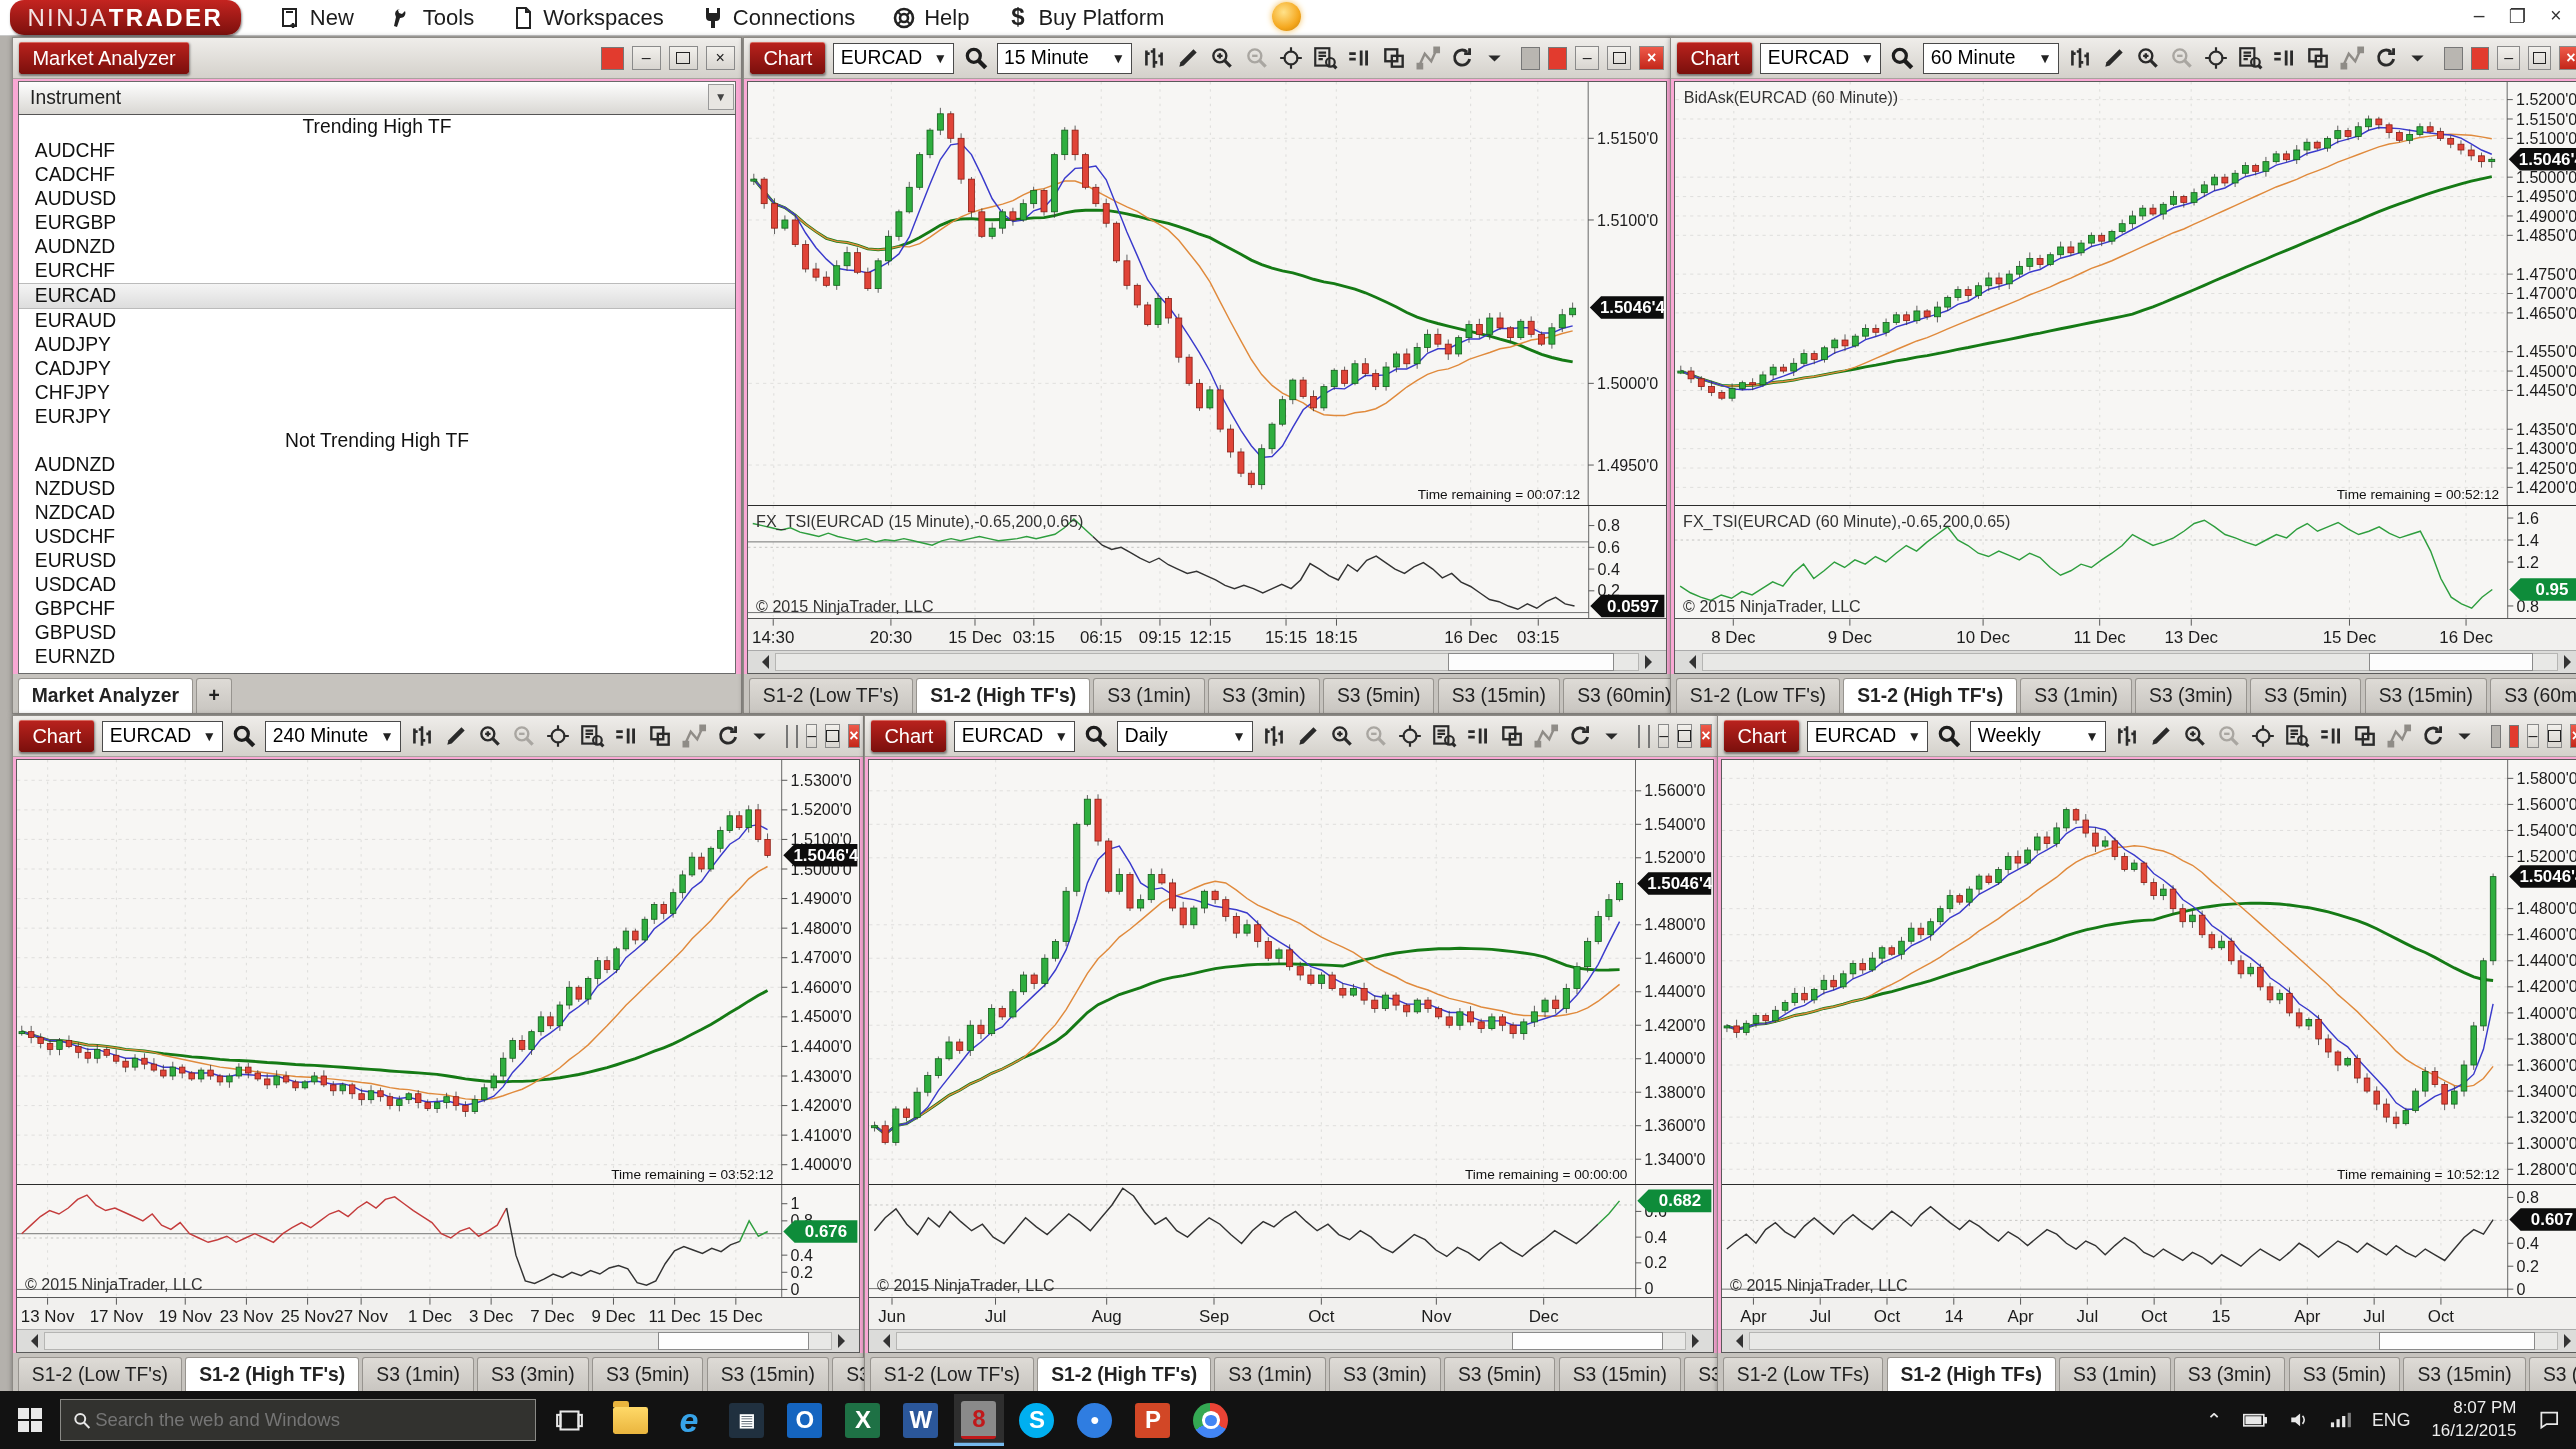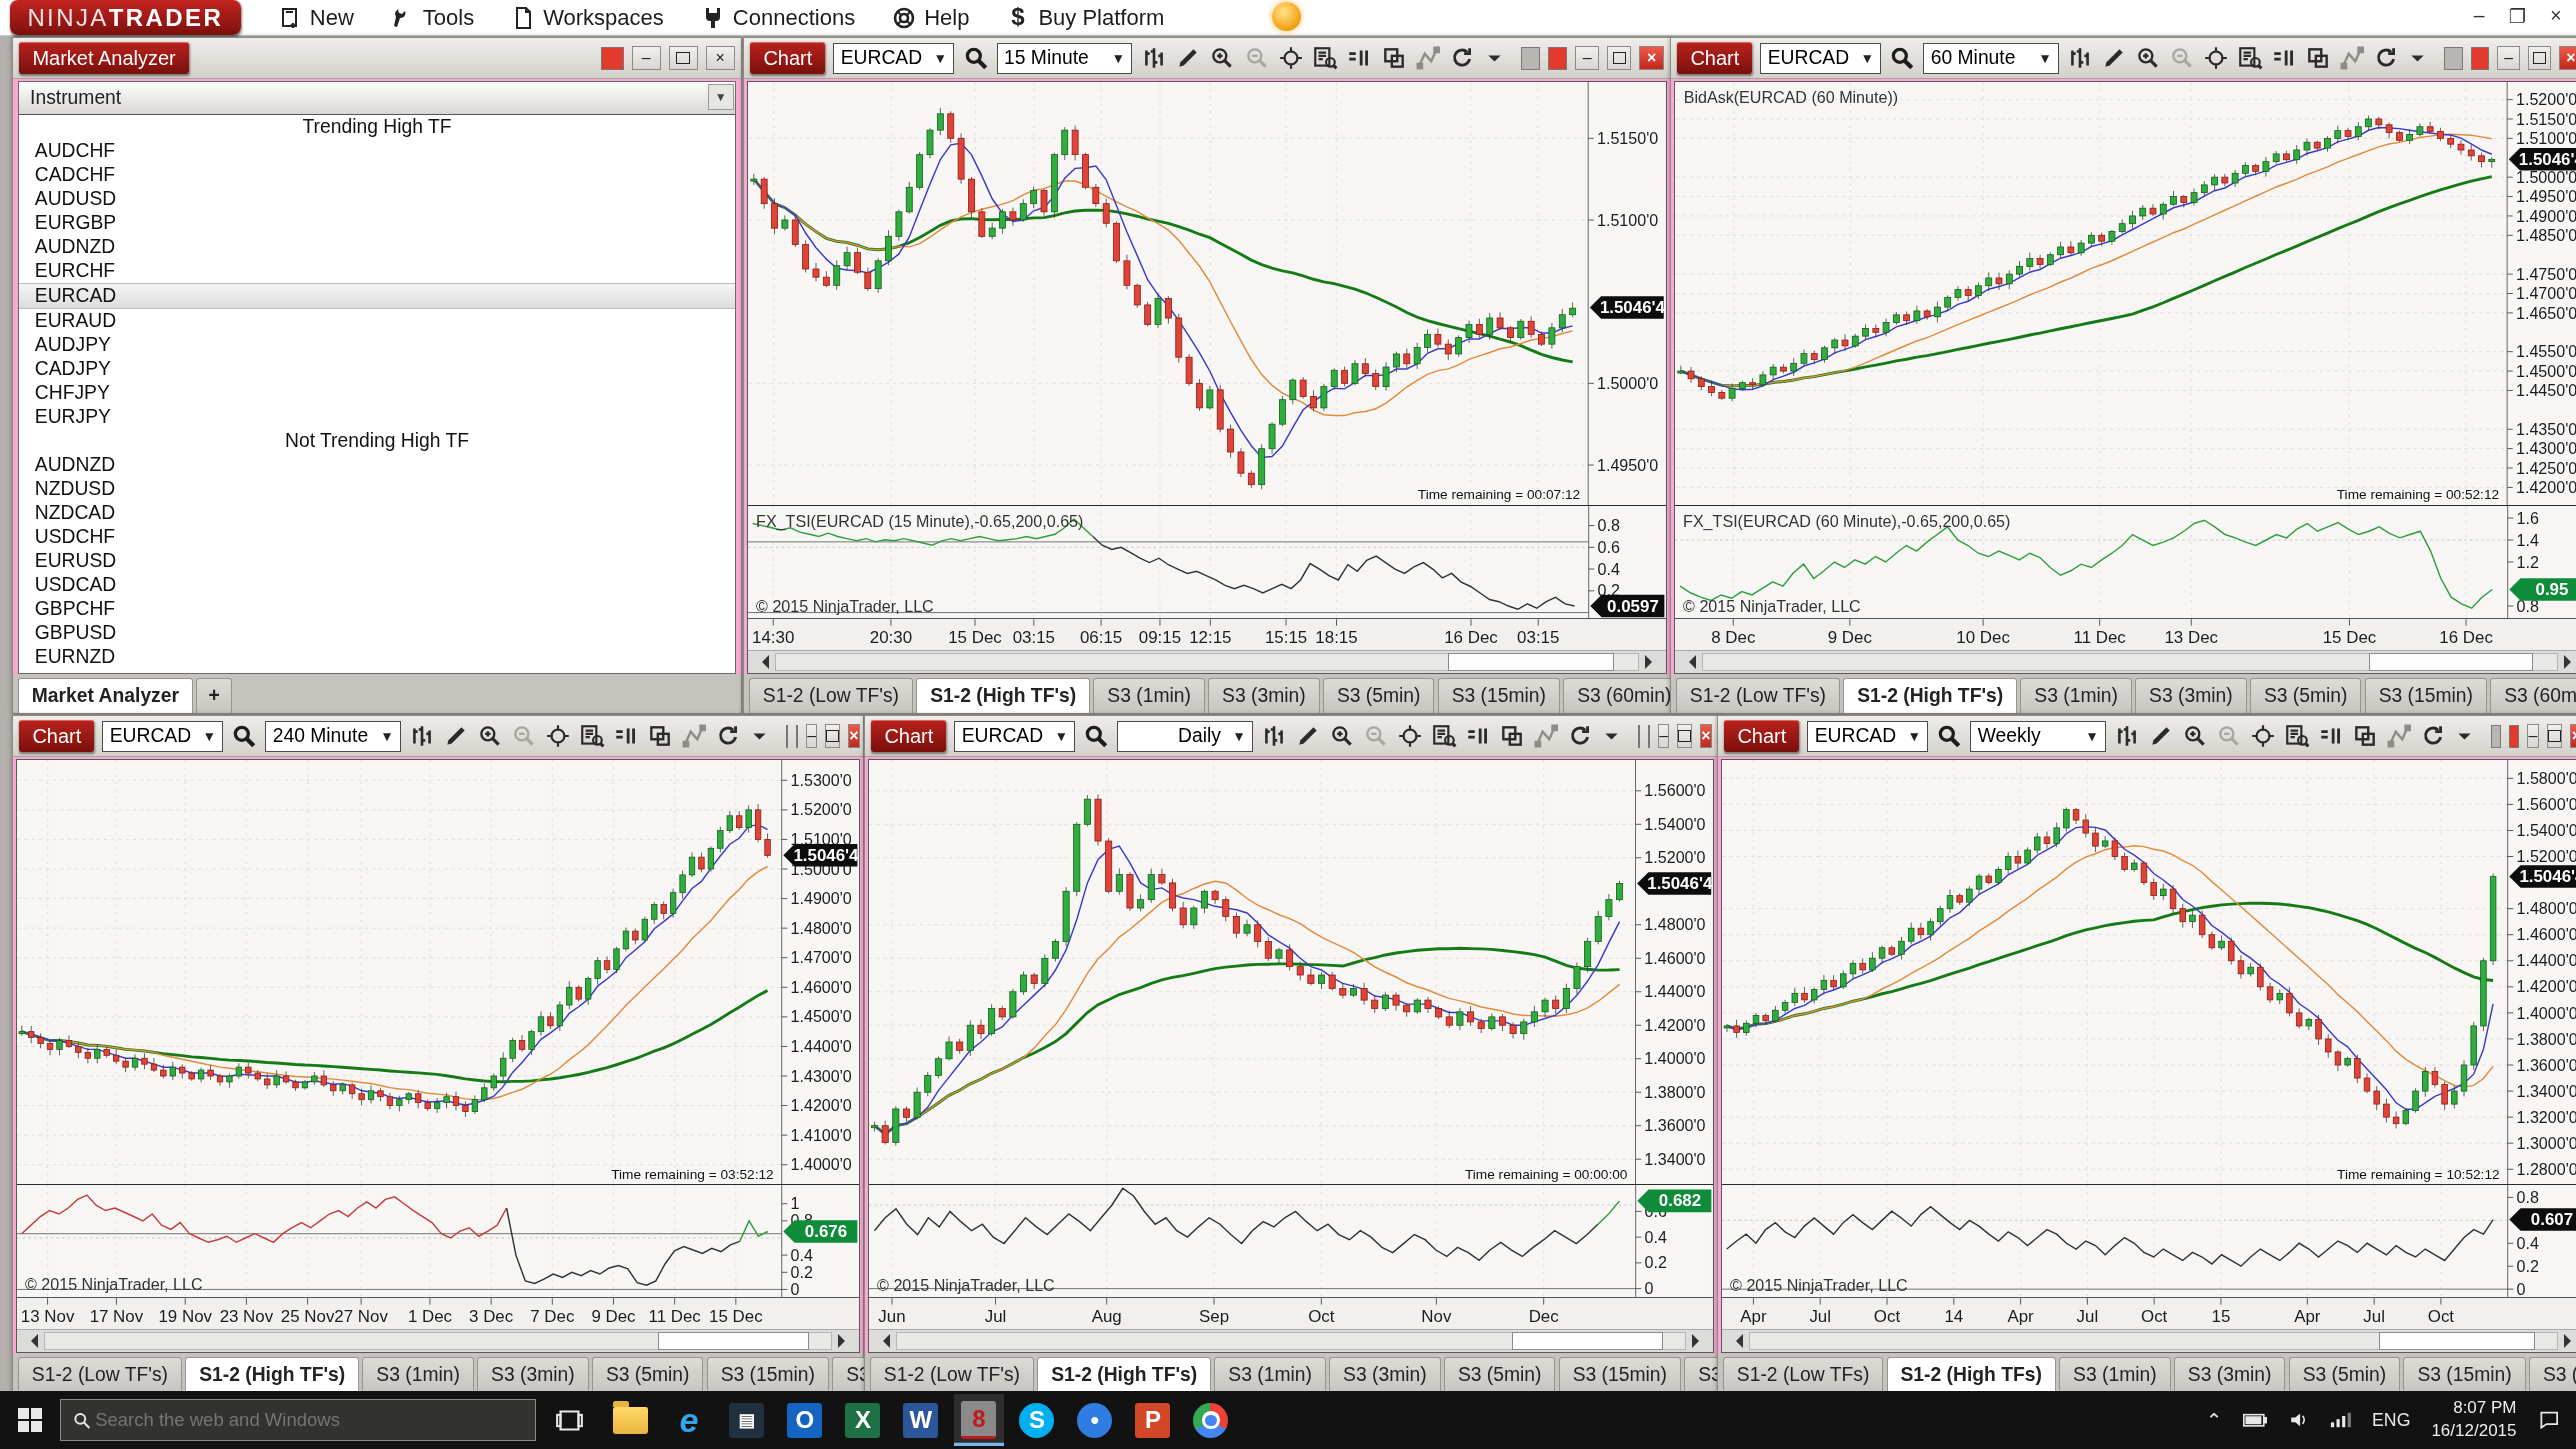--- a/index.html
+++ b/index.html
@@ -2,21 +2,21 @@
 <html style="font-size:13px"><head>
 <meta charset="utf-8">
 <style>
   html,body{margin:0;padding:0;}
   body{width:2576px;height:1449px;overflow:hidden;background:#b4b1ac;
        font-family:"Liberation Sans",sans-serif;position:relative;}
   
   #menubar{position:absolute;left:0;top:0;width:2576px;height:35px;background:#ffffff;
            border-bottom:1.6px solid #c9c9c9;display:flex;align-items:center;}
   #logo{margin-left:9.7px;padding:3.2px 17.7px;background:linear-gradient(#c42420,#7c100d);
-        border-radius:8px;box-shadow:0.8px 1.6px 2.4px rgba(0,0,0,.5);color:#fff;font-size:24px;
+        border-radius:14px;box-shadow:0.8px 1.6px 2.4px rgba(0,0,0,.5);color:#fff;font-size:24px;
         letter-spacing:2.4px;white-space:nowrap;}
   #logo .lt{font-weight:400;color:#f3e3e3;}
   #logo .bd{font-weight:700;}
   .menu-item{display:flex;align-items:center;gap:8px;margin-left:37px;font-size:22px;
              color:#1c1c1c;cursor:default;}
   .menu-item svg{width:24px;height:24px;}
   #status-dot{position:absolute;left:1272px;top:1.6px;width:29px;height:29px;border-radius:50%;
       background:radial-gradient(circle at 40% 35%,#ffe28a,#f5a81f 60%,#c77d00);box-shadow:0 0 6.4px #f5c05a;}
   #main-winbtns{position:absolute;right:8px;top:4.8px;display:flex;gap:14.5px;color:#333;font-size:19.3px;}
   #main-winbtns span{width:24px;text-align:center;}
@@ -1369,21 +1369,21 @@
       <div class="select">
         <span>EURCAD</span>
           <span class="caret">▼</span>
       </div>
       <div class="icon-btn">
         <svg viewBox="0 0 24 24" fill="none" stroke="#1d1d1d" stroke-width="3">
             <circle cx="10" cy="10" r="6"></circle>
             <path d="M14.5 14.5L21 21" stroke-width="4"></path>
           </svg>
       </div>
-      <div class="select" style="min-width:121px;text-align:right;">
+      <div class="select" style="min-width:121px;">
         <span style="flex:1;">Daily</span>
           <span class="caret">▼</span>
       </div>
       <div class="icon-btn">
         <svg viewBox="0 0 24 24" stroke="#2a2a2a" stroke-width="2.4" fill="none">
             <path d="M5 5v14M5 8h3M12 3v18M9 6h3M12 16h3M19 7v12M16 10h3"></path>
           </svg>
       </div>
       <div class="icon-btn">
         <svg viewBox="0 0 24 24" fill="#2a2a2a">

